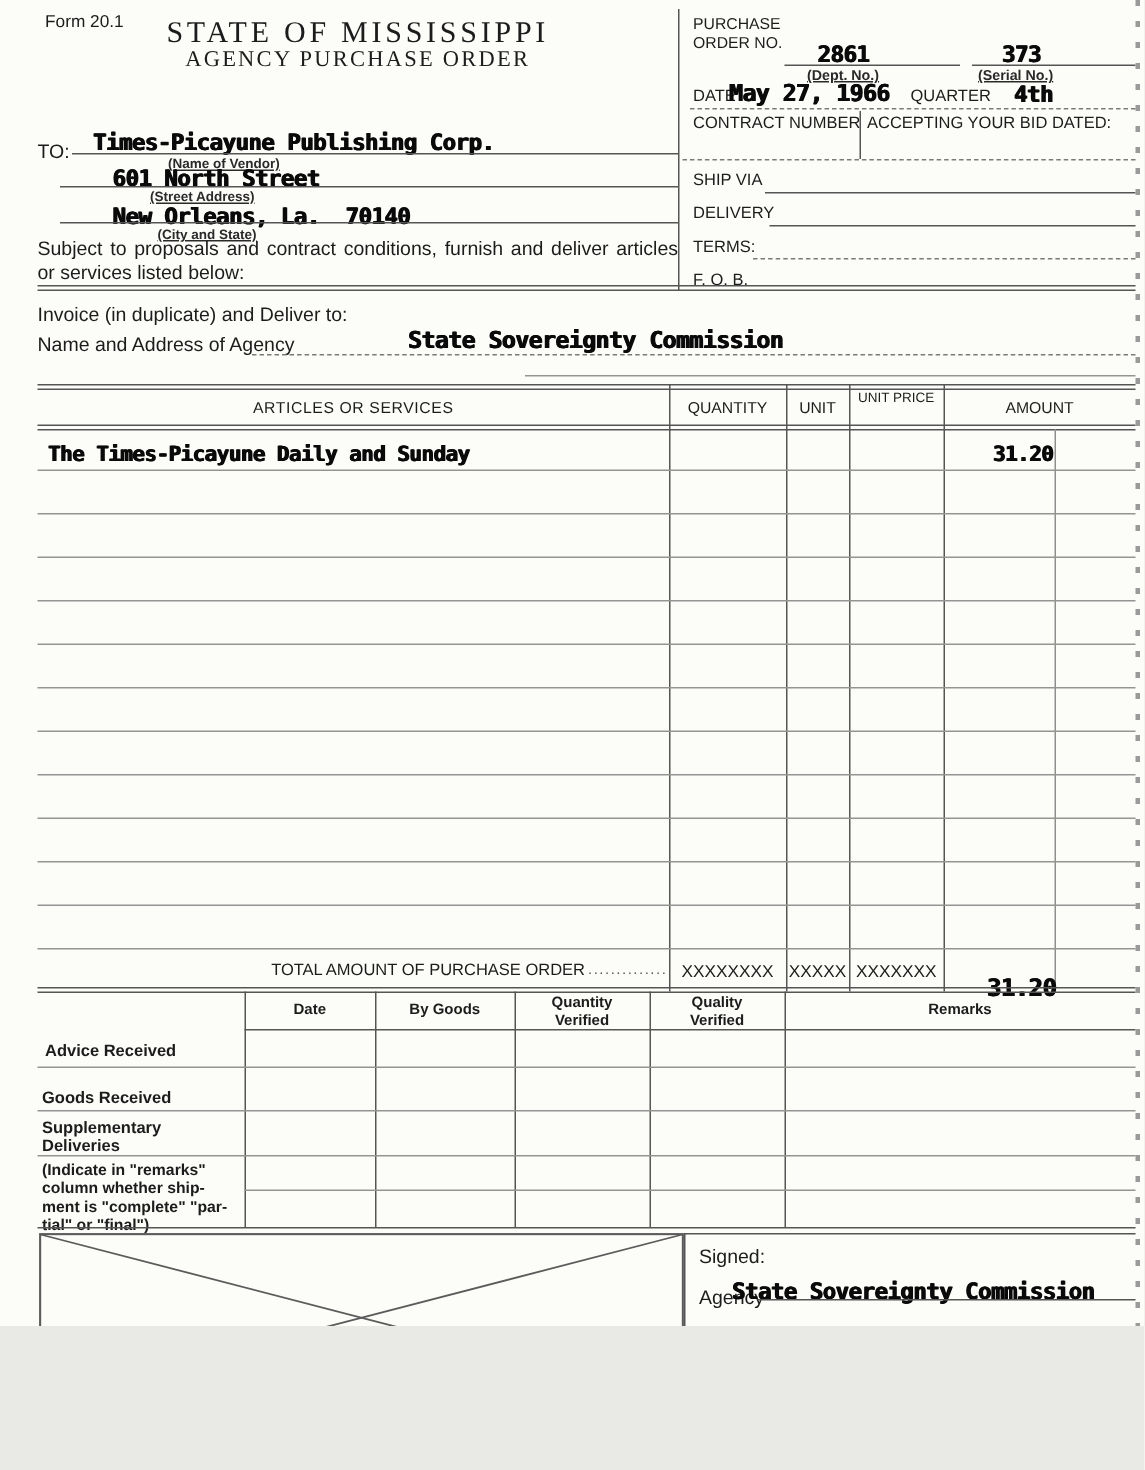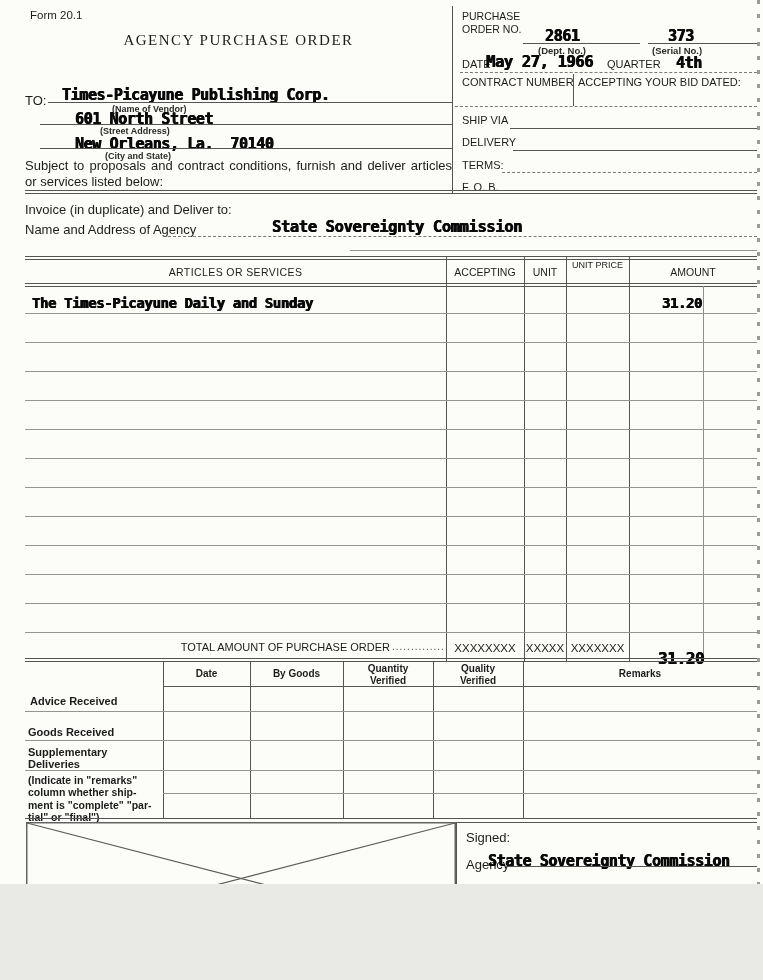--- a/index.html
+++ b/index.html
@@ -4,39 +4,40 @@
 <style>
   html,body{margin:0;padding:0;background:#e9e9e6;}
   .page{position:relative;width:763px;height:884px;background:#fcfcf9;overflow:hidden;
         font-family:"Liberation Sans",sans-serif;color:#1c1c1c;}
   .lbl{position:absolute;white-space:pre-line;line-height:1.25;}
   .jus{text-align:justify;}
   .ctr{text-align:center;}
   .rgt{text-align:right;}
   .b{font-weight:700;}
   .serif{font-family:"Liberation Serif",serif;}
-  .cap{position:absolute;font-size:9px;font-weight:700;white-space:nowrap;color:#2a2a2a;}
+  .cap{position:absolute;font-size:9px;font-weight:700;white-space:nowrap;color:#2a2a2a;text-decoration:underline;}
   .typed{position:absolute;font-family:"DejaVu Sans Mono",monospace;font-weight:700;color:#0a0a0a;
          white-space:pre;letter-spacing:-0.4px;text-shadow:0.5px 0 0 #0a0a0a, -0.3px 0 0 #0a0a0a;}
   .hl{position:absolute;height:0;border-top:1px solid #555;}
   .hl.f{border-top-color:#949494;}
   .hl.d{border-top-style:dashed;border-top-color:#7a7a7a;}
   .vl{position:absolute;width:0;border-left:1px solid #555;}
   .vl.f{border-left-color:#8f8f8f;}
   .perf-b{position:absolute;left:0;top:971px;width:763px;height:6px;
           background:repeating-linear-gradient(90deg,#7c7c7c 0 2px,transparent 2px 13px);}
   .perf-r{position:absolute;left:757px;top:0;width:3px;height:980px;
           background:repeating-linear-gradient(180deg,#9a9a9a 0 4px,transparent 4px 14px);}
 </style>
 </head>
 <body>
 
 <div class="page">
 
   <div class="lbl" style="left:30px;top:8px;font-size:11.5px">Form 20.1</div>
+  <div class="lbl serif ctr" style="left:25px;top:10px;width:427px;font-size:20px;letter-spacing:2.5px">STATE OF MISSISSIPPI</div>
   <div class="lbl serif ctr" style="left:25px;top:31px;width:427px;font-size:15px;letter-spacing:1.5px">AGENCY PURCHASE ORDER</div>
 
   <div class="lbl" style="left:25px;top:93px;font-size:13px">TO:</div>
   <div class="typed" style="left:62px;top:86px;font-size:15px">Times-Picayune Publishing Corp.</div>
   <div class="hl" style="left:48px;top:102px;width:404px"></div>
   <div class="cap" style="left:112px;top:104px">(Name of Vendor)</div>
 
   <div class="typed" style="left:75px;top:110px;font-size:15px">601 North Street</div>
   <div class="hl" style="left:40px;top:124px;width:412px"></div>
   <div class="cap" style="left:100px;top:126px">(Street Address)</div>
@@ -84,21 +85,21 @@
   <div class="lbl" style="left:25px;top:222px;font-size:13px">Name and Address of Agency</div>
   <div class="typed" style="left:272px;top:218px;font-size:15.5px">State Sovereignty Commission</div>
   <div class="hl d" style="left:168px;top:236px;width:589px"></div>
   <div class="hl f" style="left:350px;top:250px;width:407px"></div>
 
   <div>
     <div class="hl" style="left:25px;top:256px;width:732px"></div>
     <div class="hl" style="left:25px;top:259px;width:732px"></div>
 
     <div class="lbl ctr" style="left:25px;top:266px;width:421px;font-size:10.5px;letter-spacing:0.4px">ARTICLES OR SERVICES</div>
-    <div class="lbl ctr" style="left:446px;top:266px;width:78px;font-size:10.5px">ACCEPTING</div>
+    <div class="lbl ctr" style="left:446px;top:266px;width:78px;font-size:10.5px">QUANTITY</div>
     <div class="lbl ctr" style="left:524px;top:266px;width:42px;font-size:10.5px">UNIT</div>
     <div class="lbl ctr" style="left:569px;top:261px;width:57px;font-size:9px;line-height:1.1">UNIT PRICE</div>
     <div class="lbl ctr" style="left:629px;top:266px;width:128px;font-size:10.5px">AMOUNT</div>
 
     <div class="hl" style="left:25px;top:283px;width:732px"></div>
     <div class="hl" style="left:25px;top:286px;width:732px"></div>
 
     <div class="vl" style="left:446px;top:256px;height:405px"></div>
     <div class="vl" style="left:524px;top:256px;height:405px"></div>
     <div class="vl" style="left:566px;top:256px;height:405px"></div>

